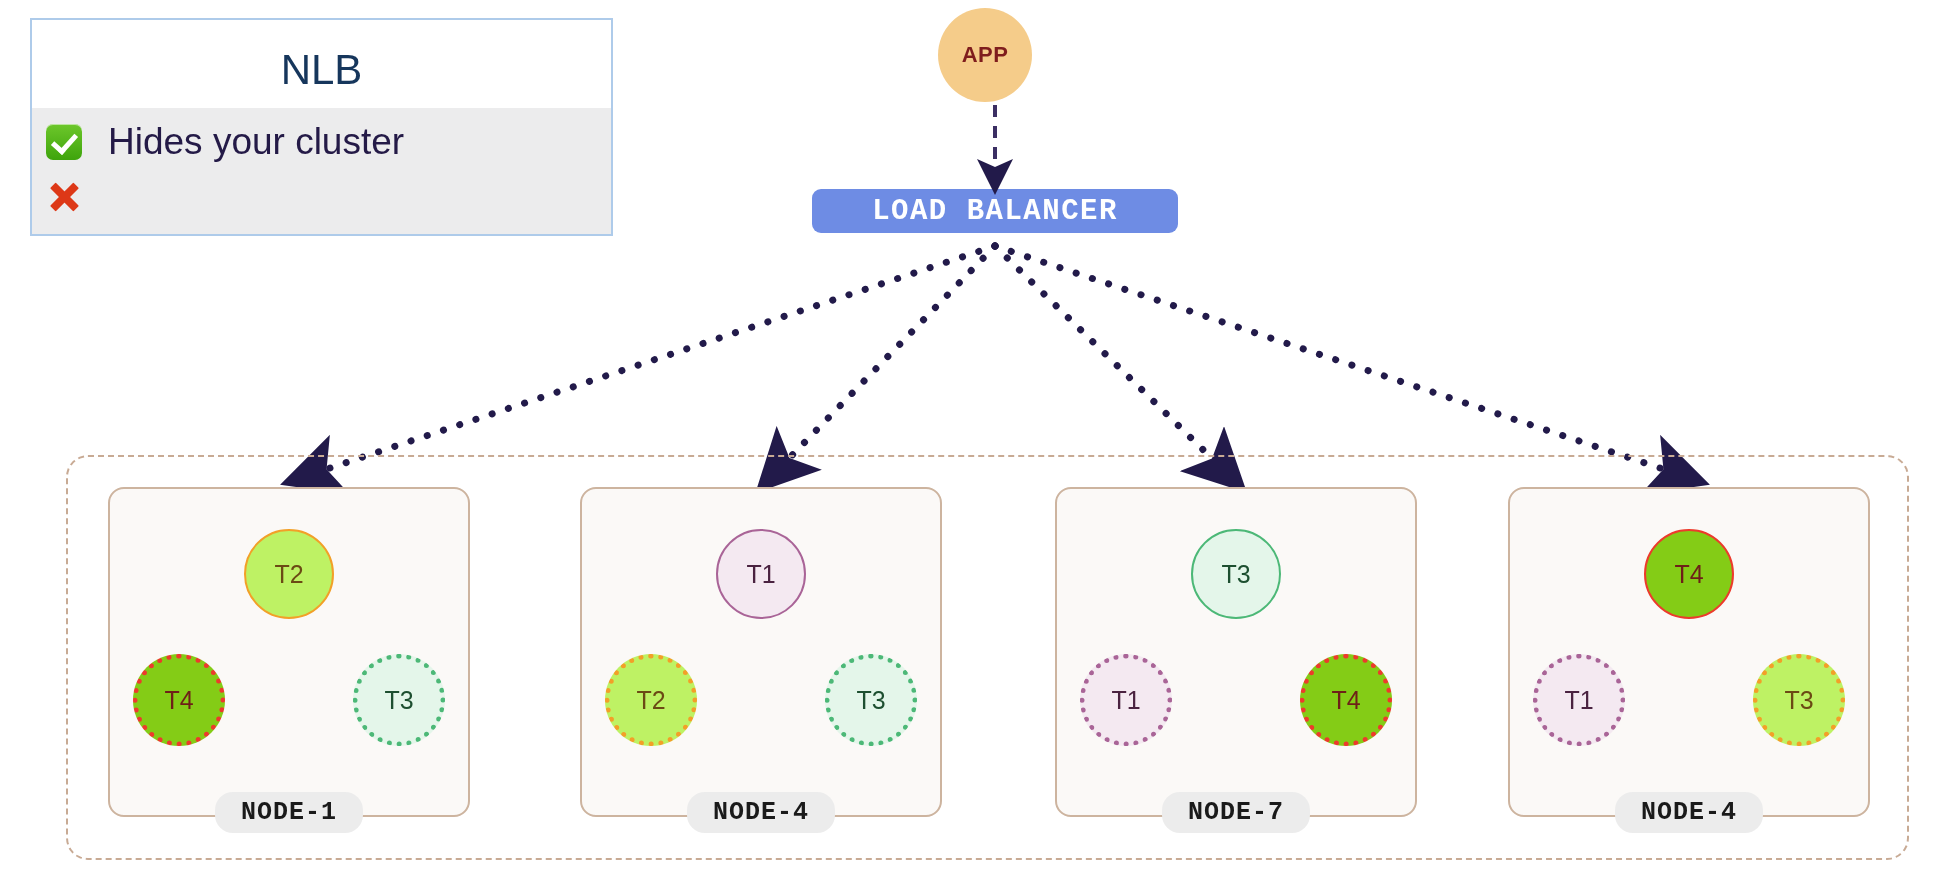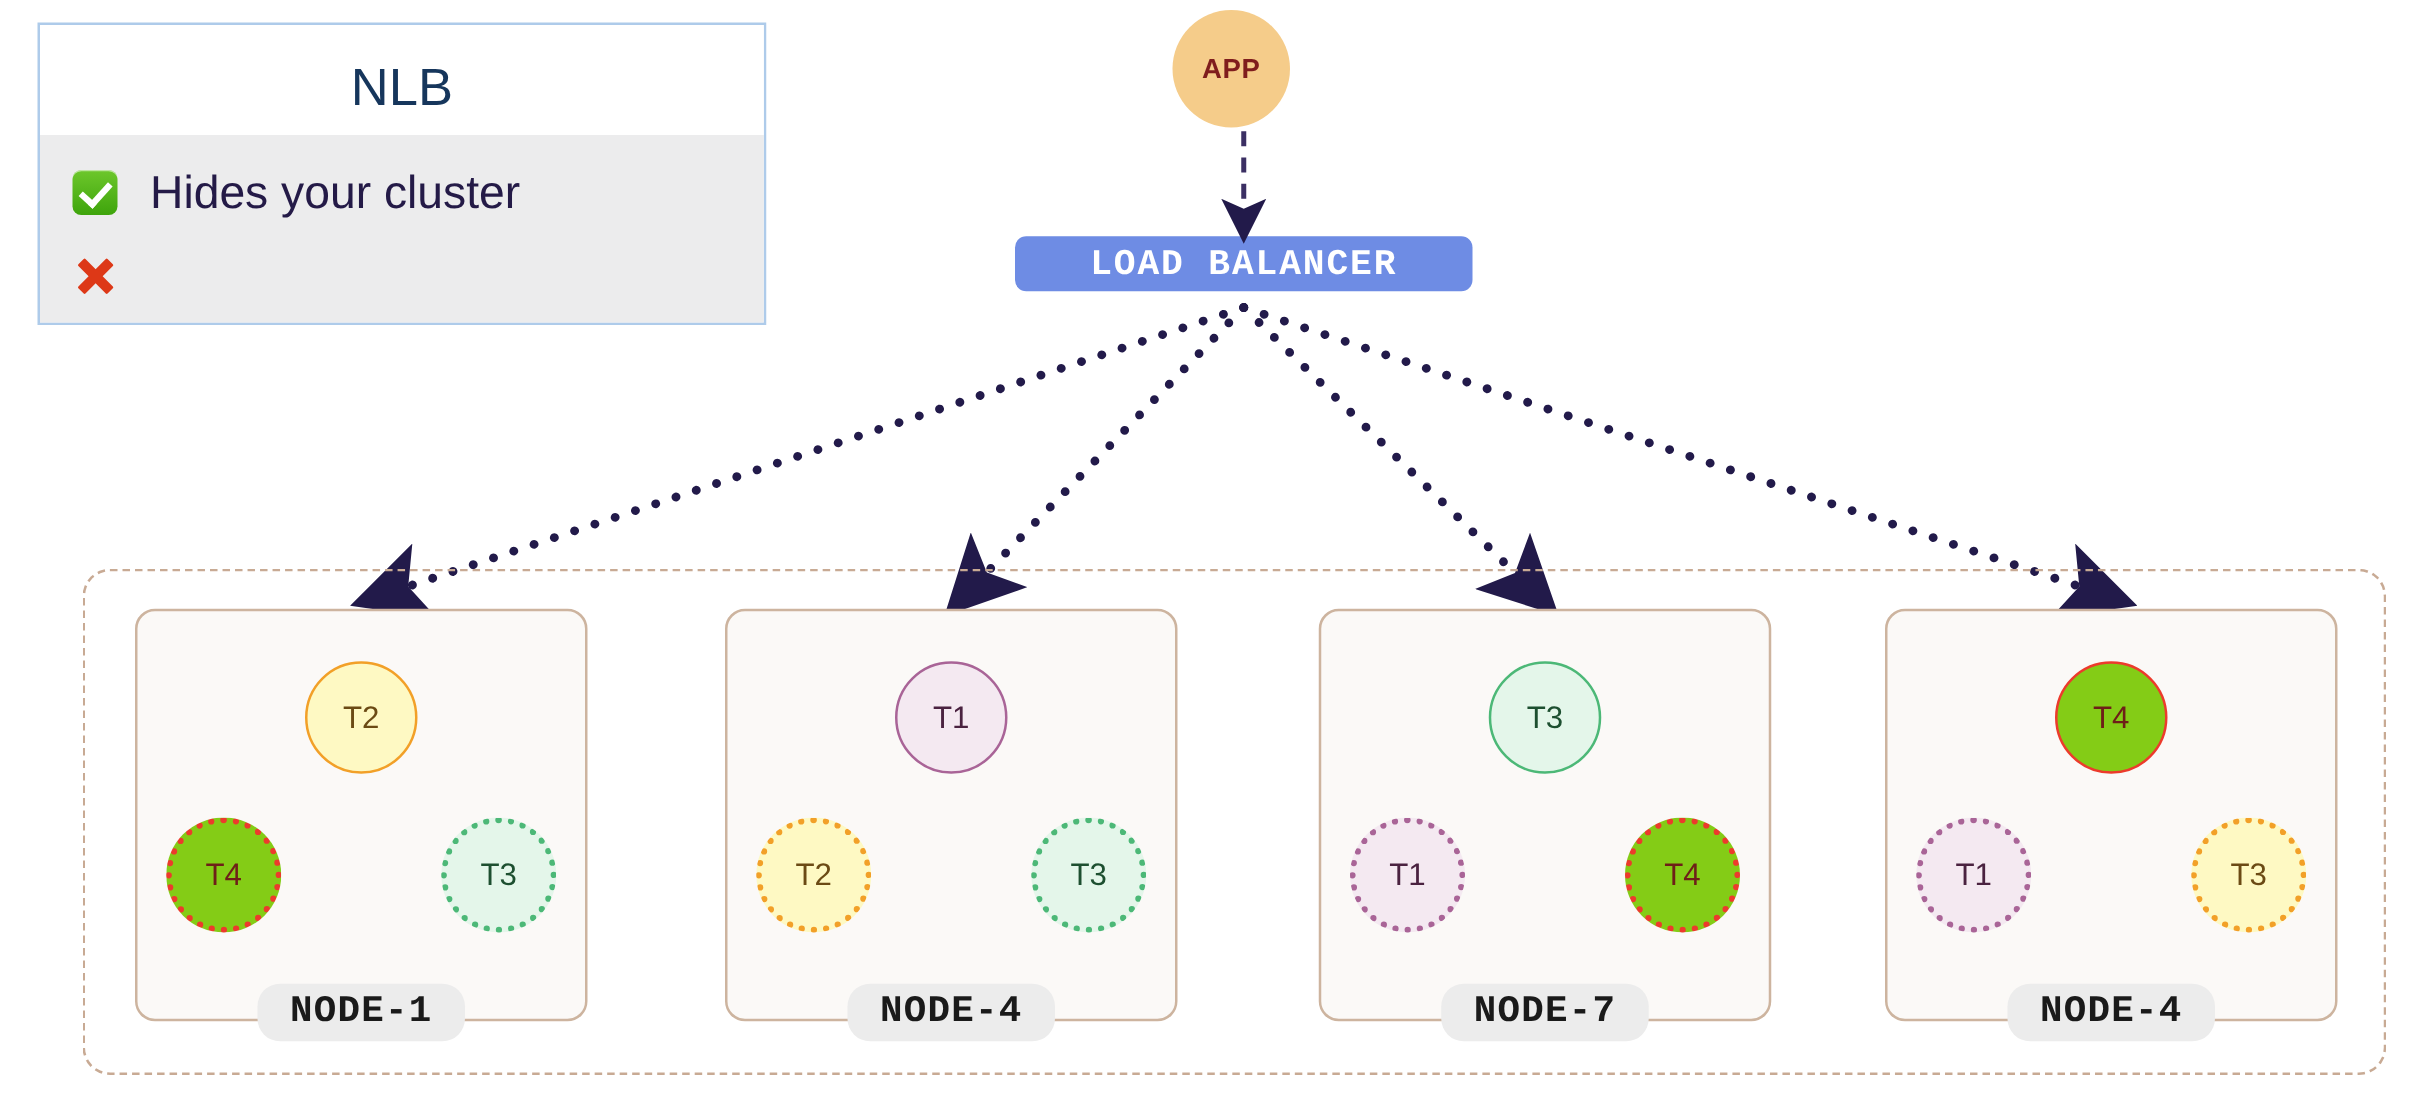--- a/index.html
+++ b/index.html
@@ -34,22 +34,21 @@
     font-family: "Liberation Sans", sans-serif;
   }
   #nlb-list {
     background: #ececed;
     padding: 6px 0 10px 0;
   }
   .nlb-row {
     display: flex;
     align-items: center;
     height: 55px;
-    padding-left: 26px;
-    margin-top: 12px;
+    padding-left: 14px;
   }
   .nlb-mark {
     width: 62px;
     flex: 0 0 62px;
     display: flex;
     align-items: center;
     justify-content: flex-start;
   }
   .mark-check {
     width: 36px;
@@ -173,21 +172,21 @@
   .node-label {
     position: absolute;
     bottom: -18px;
     left: 50%;
     transform: translateX(-50%);
     background: #ececec;
     border-radius: 18px;
     padding: 6px 26px;
     font-family: "Liberation Mono", monospace;
     font-weight: bold;
-    font-size: 30px;
+    font-size: 25px;
     color: #1a1a1a;
     letter-spacing: 1px;
     white-space: nowrap;
   }
 
   .pod {
     position: absolute;
     border-radius: 50%;
     display: flex;
     align-items: center;
@@ -209,21 +208,21 @@
     width: 92px;
     height: 92px;
     border-style: dotted;
     border-width: 5px;
     top: 165px;
   }
   .pod.replica.left  { left: 23px; }
   .pod.replica.right { right: 23px; }
 
   
-  .c-orange { background: #fef9c3; border-color: #f2a028; color: #6b4a14; }
+  .c-orange { background: #bef264; border-color: #f2a028; color: #6b4a14; }
   .c-red    { background: #84cc16; border-color: #ec3b2c; color: #6e1f18; }
   .c-green  { background: #e4f6ea; border-color: #4cb877; color: #1d4f30; }
   .c-purple { background: #f4e9f1; border-color: #a96497; color: #4a2240; }
 </style>
 </head>
 <body>
 
 <div id="nlb-card">
   <div id="nlb-title">NLB</div>
   <div id="nlb-list">

